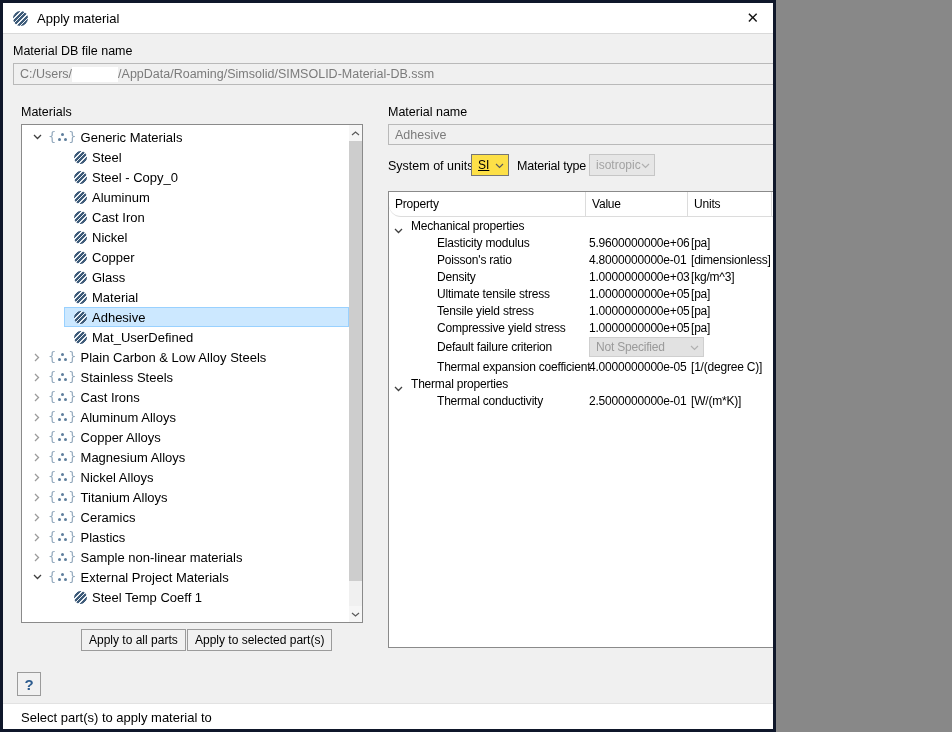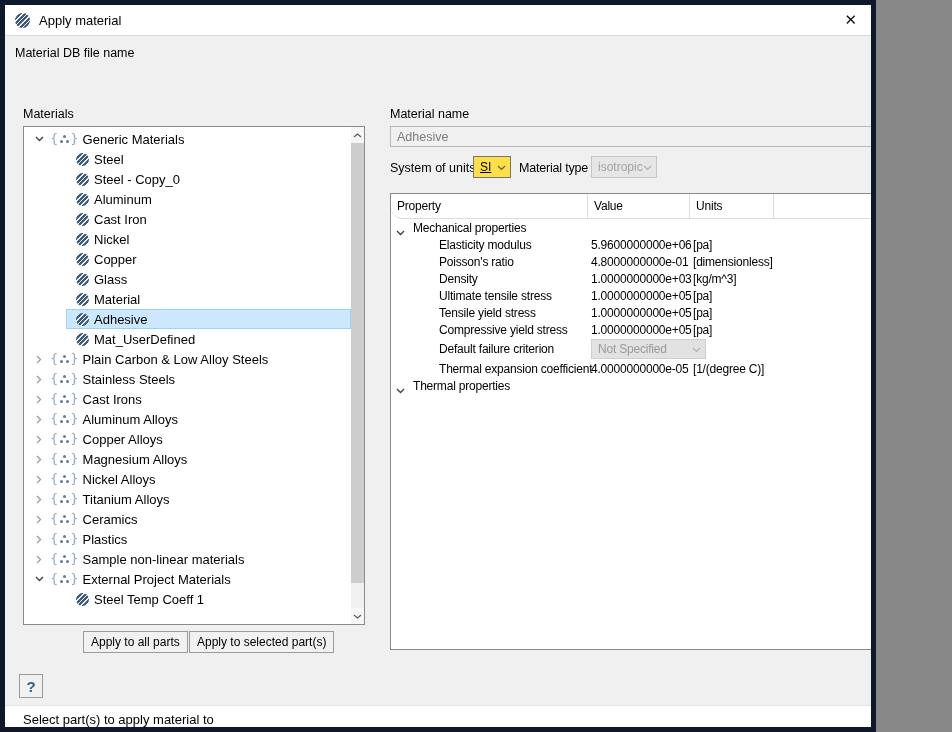--- a/index.html
+++ b/index.html
@@ -1,18 +1,18 @@
 <!DOCTYPE html>
 <html><head>
 <meta charset="utf-8">
 <style>
   html,body { margin:0; padding:0; background:#888; }
   .dialog {
-    position:relative; width:876px; height:732px; box-sizing:border-box;
-    background:#f0f0f0; border:5px solid #0f172a; overflow:hidden;
+    position:relative; width:776px; height:732px; box-sizing:border-box;
+    background:#f0f0f0; border:3px solid #0f172a; overflow:hidden;
     font-family:"Liberation Sans", sans-serif; font-size:13px; color:#000;
   }
   
   .titlebar { position:absolute; left:0; top:0; right:0; height:31px; background:#ffffff;
     display:flex; align-items:center; padding:0 10px; box-sizing:border-box;
     border-bottom:1px solid #d9d9d9; }
   .title-text { margin-left:9px; font-size:13px; }
   .close-x { position:absolute; right:14px; top:6px; font-size:15px; color:#111; cursor:default;
     line-height:18px; }
   
@@ -92,20 +92,21 @@
 
 <div class="dialog">
 
   <div class="titlebar">
     <span class="mat-icon big"></span>
     <span class="title-text">Apply material</span>
     <span class="close-x">✕</span>
   </div>
 
   <div class="lbl-static" style="left:10px; top:41px;">Material DB file name</div>
+  <div class="ro-field" style="left:10px; top:60px; width:930px; height:22px;"><span>C:/Users/</span><span class="redacted"></span><span>/AppData/Roaming/Simsolid/SIMSOLID-Material-DB.ssm</span></div>
 
   <div class="lbl-static" style="left:18px; top:102px;text-align:center;">Materials</div>
   <div class="tree">
     <div class="tree-content" id="tree-content">
         <div class="tree-row">
           <span class="tw">
             <svg width="9" height="6" viewBox="0 0 9 6">
               <polyline points="1,1 4.5,4.5 8,1" fill="none" stroke="#3f3f3f" stroke-width="1.3"></polyline>
             </svg>
           </span>
@@ -495,20 +496,28 @@
           <div class="c1">
             <span class="g-chev"><svg width="9" height="6" viewBox="0 0 9 6">
                 <polyline points="1,1 4.5,4.5 8,1" fill="none" stroke="#3f3f3f" stroke-width="1.3"></polyline>
               </svg></span>
             <span class="plabel">Thermal properties</span>
           </div>
           <div class="c2"></div>
           <div class="c3"></div>
           <div class="c4"></div>
         </div>
+        <div class="prop-row child">
+          <div class="c1">
+            <span class="plabel">Thermal conductivity</span>
+          </div>
+          <div class="c2">2.5000000000e-01</div>
+          <div class="c3">[W/(m*K)]</div>
+          <div class="c4"></div>
+        </div>
       </div>
     <div class="table-scroll-hint"></div>
   </div>
 
   <div class="btn help-btn">?</div>
   <div class="btn close-btn">Close</div>
   <div class="statusbar">
     <span>Select part(s) to apply material to</span>
   </div>
 

